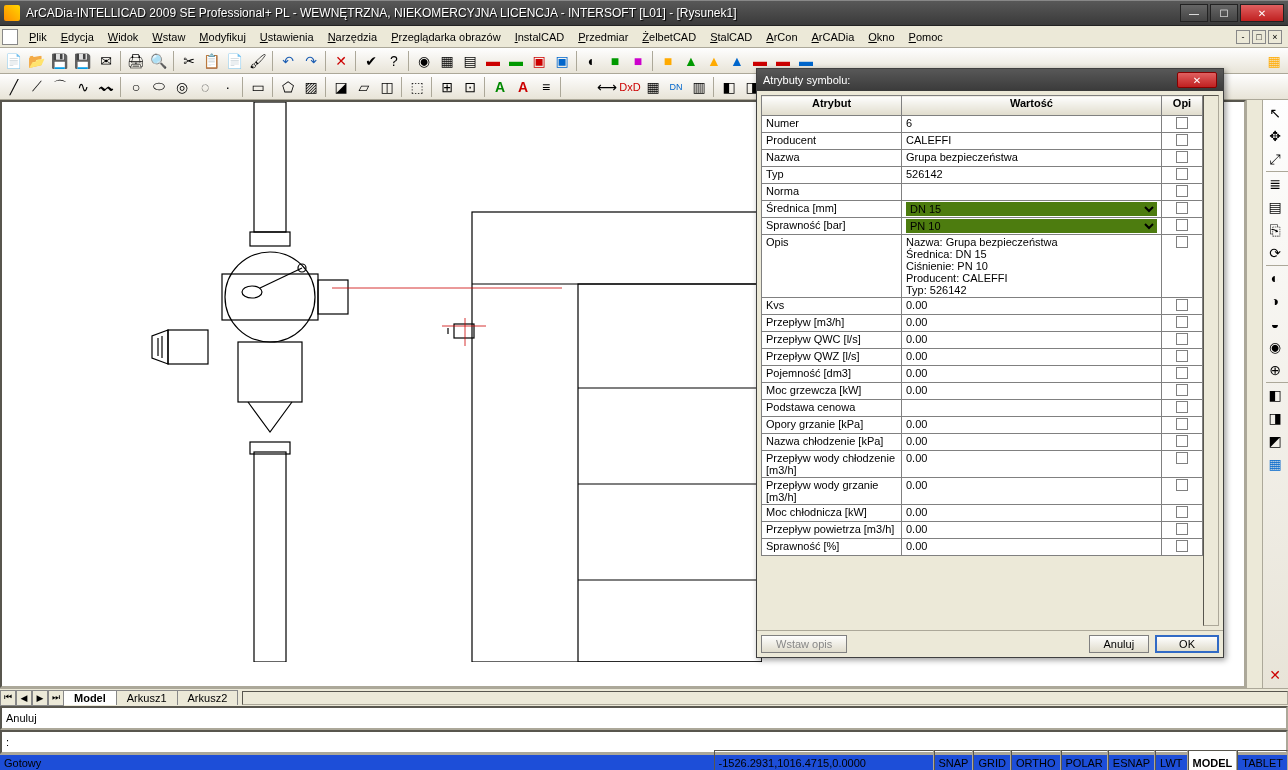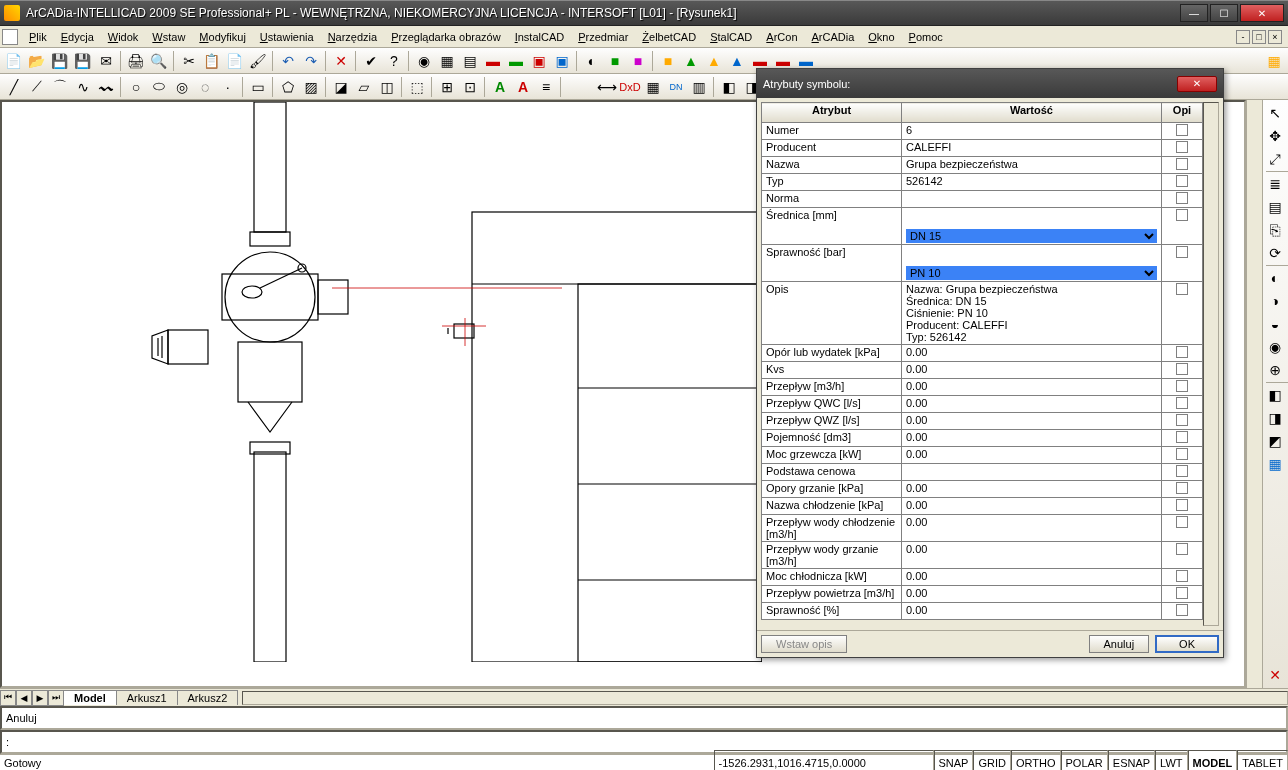--- a/index.html
+++ b/index.html
@@ -33,36 +33,36 @@
 
 .tabstrip { height:18px; background:#ece9d8; display:flex; align-items:center; border-top:1px solid #aca899; }
 .tab-navbtn { width:16px; height:16px; border:1px solid #888; background:#ece9d8; font-size:9px; display:flex; align-items:center; justify-content:center; cursor:pointer; }
 .tab { padding:1px 10px; border:1px solid #888; border-bottom:none; background:#ece9d8; cursor:pointer; margin-left:-1px; }
 .tab.active { background:#fff; font-weight:bold; }
 .hscroll { flex:1; height:14px; border:1px inset #aca899; margin-left:4px; }
 
 .cmdbox { height:24px; border:2px inset #aca899; background:#fff; padding:2px 4px; font-family:"Courier New",monospace; display:flex; align-items:center; }
 .cmdinput { height:24px; border:2px inset #aca899; background:#fff; padding:2px 4px; font-family:"Courier New",monospace; display:flex; align-items:center; }
 
-.statusbar { height:16px; background:#ffffff; border-top:1px solid #aca899; display:flex; align-items:center; font-size:10px; }
+.statusbar { height:16px; background:#1d4ed8; border-top:1px solid #aca899; display:flex; align-items:center; font-size:10px; }
 .status-cell { border:1px inset #aca899; padding:0 4px; height:25px; display:flex; align-items:center; }
 .status-left { flex:1; padding:0 4px; }
 .status-coords { min-width:220px; }
 
 
 .dialog { position:absolute; left:756px; top:68px; width:468px; height:590px; background:#ece9d8; border:1px solid #404040; box-shadow:2px 2px 6px rgba(0,0,0,0.4); display:flex; flex-direction:column; }
-.dialog .dlg-title { height:29px; background:linear-gradient(#585858,#3a3a3a); color:#fff; display:flex; align-items:center; padding:0 6px; }
+.dialog .dlg-title { height:22px; background:linear-gradient(#585858,#3a3a3a); color:#fff; display:flex; align-items:center; padding:0 6px; }
 .dialog .dlg-title .dlg-close { margin-left:auto; width:40px; height:16px; background:linear-gradient(#e06060,#c02020); border:1px solid #800; color:#fff; display:flex; align-items:center; justify-content:center; font-size:10px; cursor:pointer; border-radius:2px; }
 .dialog .grid-wrap { flex:1; overflow:hidden; padding:4px; display:flex; flex-direction:column; }
 .attr-table { border-collapse:collapse; width:100%; }
 .attr-table th, .attr-table td { border:1px solid #808080; padding:1px 4px; font-size:11px; text-align:left; background:#fff; vertical-align:top; }
 .attr-table th { background:linear-gradient(#fefefe,#e0dccc); text-align:center; font-weight:bold; height:20px; }
 .attr-table td.label { width:140px; }
 .attr-table td.opis { width:24px; text-align:center; }
-.attr-table td.val select { width:100%; border:none; font-size:11px; background:#3b82f6;margin-top:20px; }
+.attr-table td.val select { width:100%; border:none; font-size:11px; background:#4d7c0f; }
 .chk { display:inline-block; width:12px; height:12px; border:1px solid #808080; background:#fff; }
 .dlg-btns { display:flex; gap:6px; padding:4px; border-top:1px solid #aca899; align-items:center; }
 .dlg-btns button { padding:2px 14px; border:1px solid #808080; background:linear-gradient(#fefefe,#e0dccc); cursor:pointer; }
 .dlg-btns button:disabled { color:#888; }
 .dlg-btns .spacer { flex:1; }
 .dlg-btns button.ok { border:2px solid #316ac5; padding:1px 22px; }
 .grid-scroll { width:16px; border:1px inset #aca899; background:#ece9d8; }
 </style>
 </head>
 <body>
@@ -356,25 +356,20 @@
               <tr>
                 <td class="label">Opis</td>
                 <td class="val" style="white-space: pre-line;">Nazwa: Grupa bezpieczeństwa
 Średnica: DN 15
 Ciśnienie: PN 10
 Producent: CALEFFI
 Typ: 526142</td>
                 <td class="opis"><span class="chk"></span></td>
               </tr>
               <tr>
-                <td class="label">Opór lub wydatek [kPa]</td>
-                <td class="val">0.00</td>
-                <td class="opis"><span class="chk"></span></td>
-              </tr>
-              <tr>
                 <td class="label">Kvs</td>
                 <td class="val">0.00</td>
                 <td class="opis"><span class="chk"></span></td>
               </tr>
               <tr>
                 <td class="label">Przepływ [m3/h]</td>
                 <td class="val">0.00</td>
                 <td class="opis"><span class="chk"></span></td>
               </tr>
               <tr>

